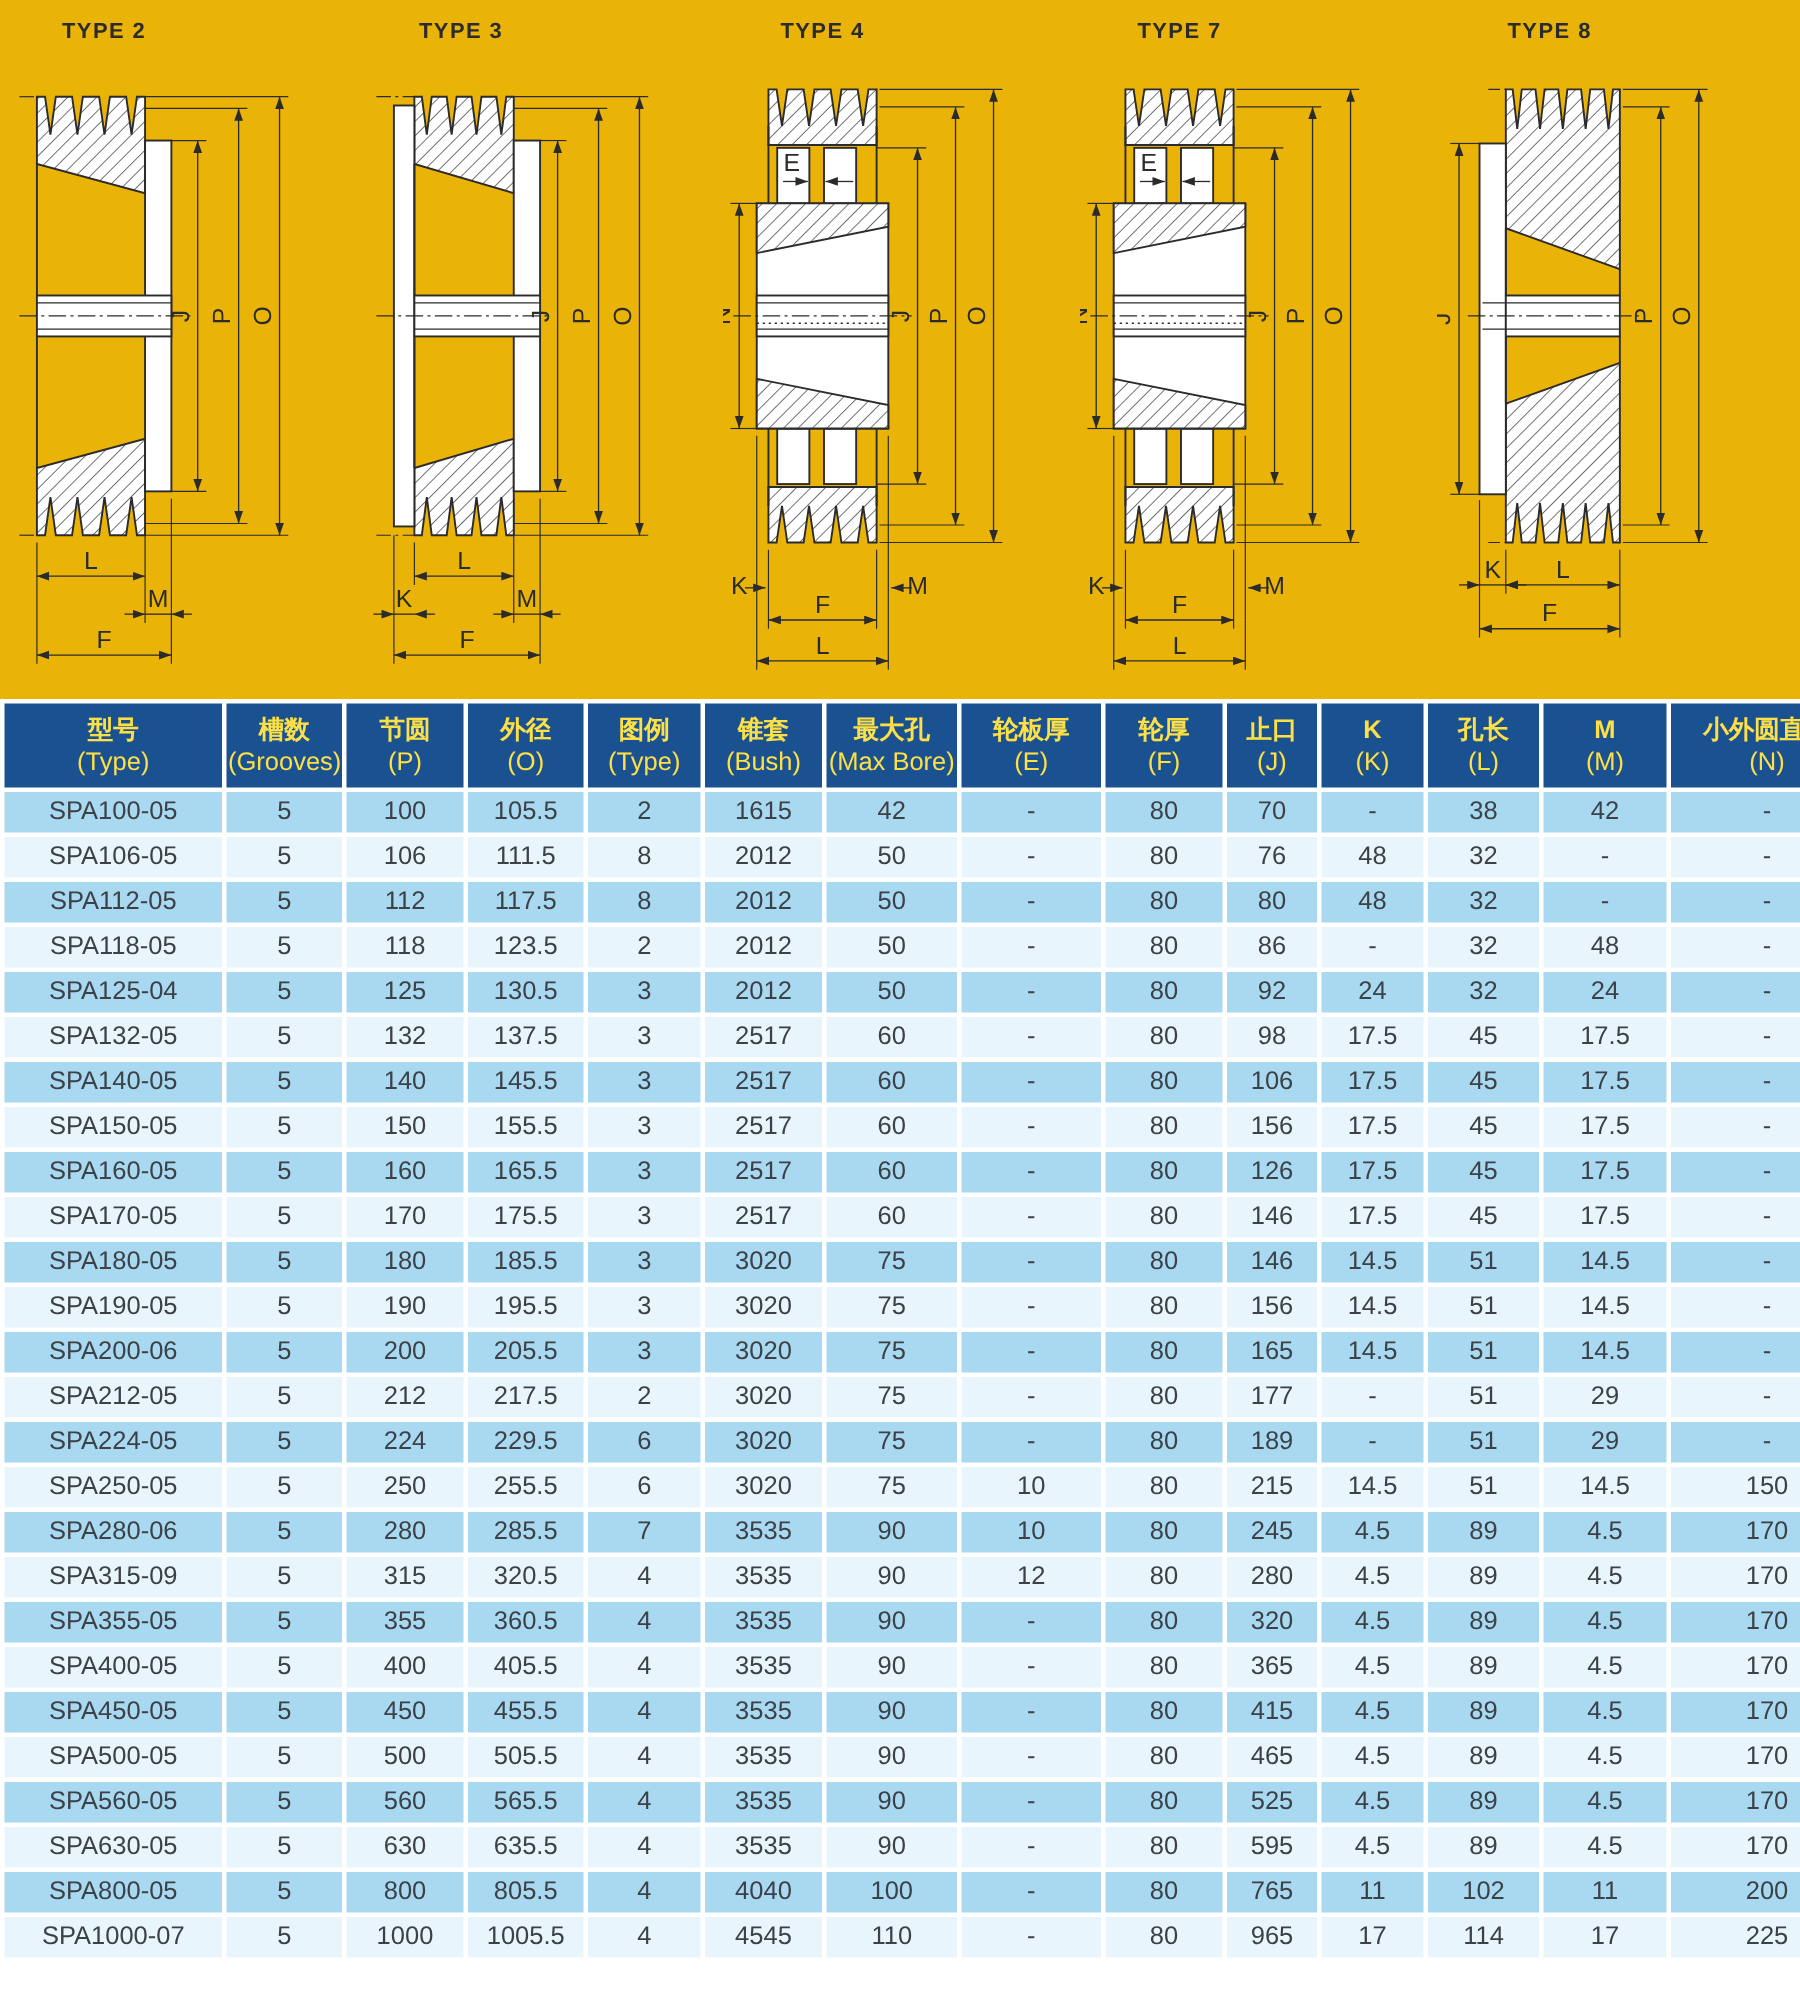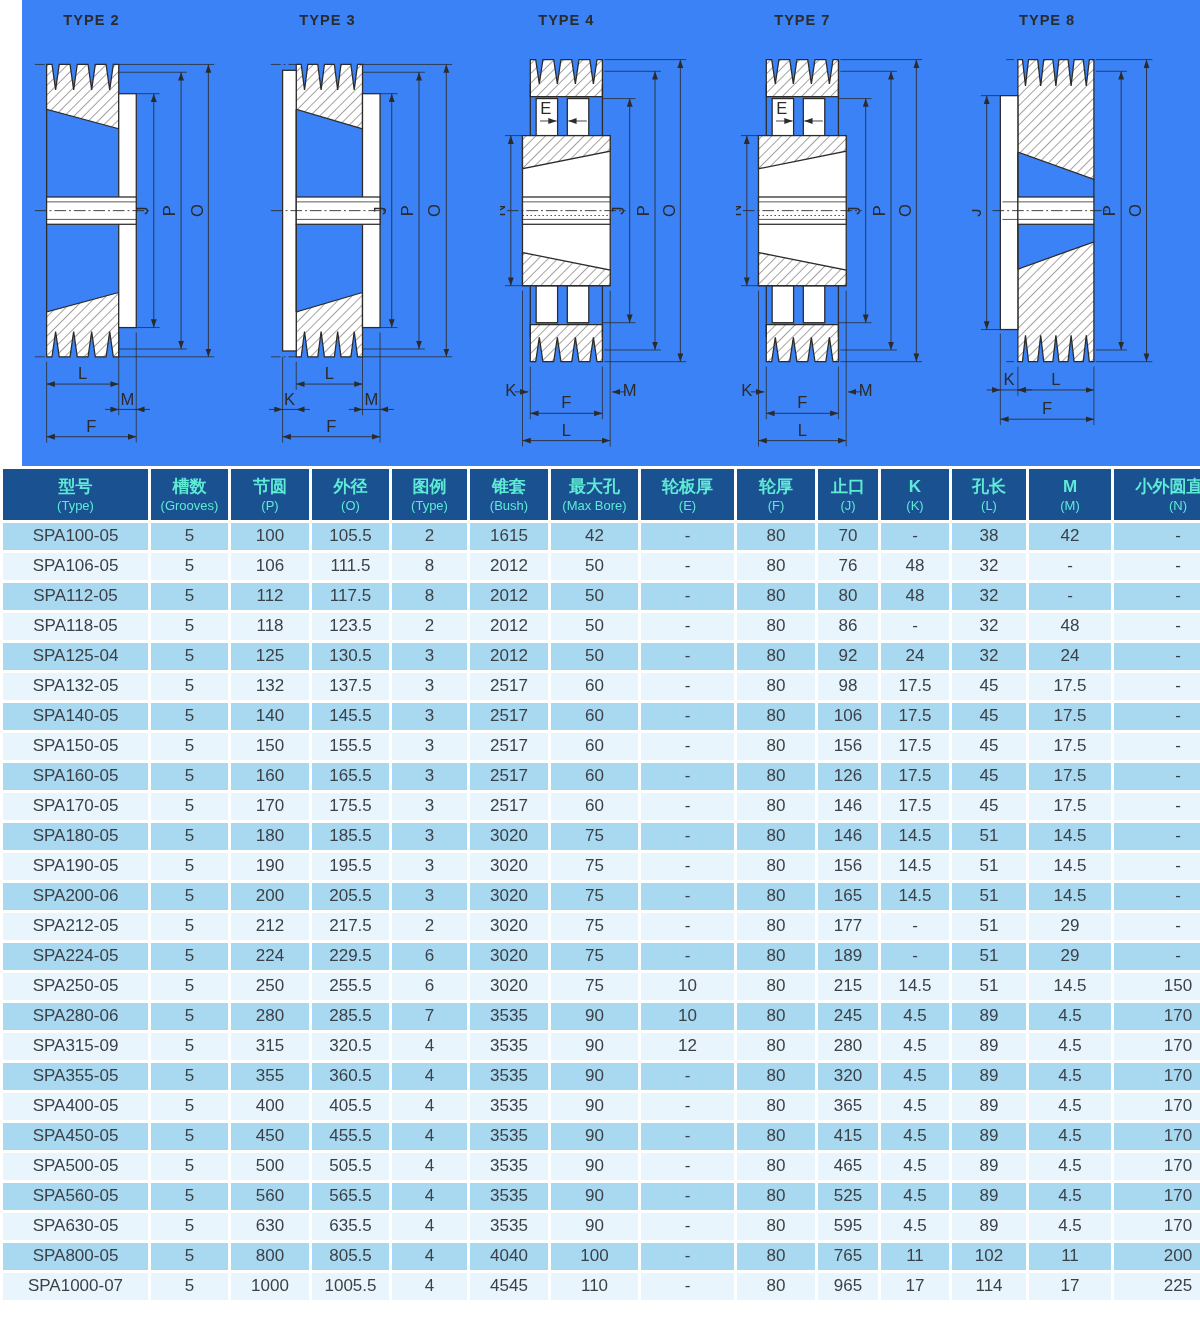--- a/index.html
+++ b/index.html
@@ -1,28 +1,28 @@
 <!DOCTYPE html>
 <html style="--hdr: #1a5191; --row1: #a9d9f1; --row2: #e9f5fc; --txt: #3c4148; --line: #2b2b2b;"><head>
 <meta charset="utf-8">
 <style>
   :root{
     --hdr:#1a5191; --row1:#a9d9f1; --row2:#e9f5fc; --txt:#3c4148; --line:#2b2b2b;
   }
   html,body{margin:0;padding:0;background:#ffffff;}
   body{width:1200px;font-family:"Liberation Sans","DejaVu Sans",sans-serif;}
   .drawings{display:flex;justify-content:space-between;align-items:flex-start;
-    padding:6px 6px 0 6px;height:466px;box-sizing:border-box;background:#3b82f6;margin-left:22px;}
+    padding:6px 6px 0 6px;height:466px;box-sizing:border-box;background:#eab308;}
   .drawing-figure{width:236px;height:458px;}
   .pulley-svg{width:236px;height:458px;display:block;}
   .spec-table{width:1200px;table-layout:fixed;border-collapse:separate;border-spacing:3px;
     background:#fff;margin-top:0;}
-  .spec-table th{background:var(--hdr);color:#5eead4;padding:7px 1px 6px 1px;vertical-align:middle;}
+  .spec-table th{background:var(--hdr);color:#fde047;padding:7px 1px 6px 1px;vertical-align:middle;}
   .spec-table th .cn{font-size:17px;font-weight:700;line-height:1.25;}
-  .spec-table th .en{font-size:13px;font-weight:400;line-height:1.2;margin-top:1px;}
+  .spec-table th .en{font-size:17px;font-weight:400;line-height:1.2;margin-top:1px;}
   .spec-table td{height:25px;text-align:center;vertical-align:middle;font-size:17px;
     color:var(--txt);padding:1px 0;overflow:hidden;white-space:nowrap;}
   .spec-table tr.odd td{background:var(--row1);}
   .spec-table tr.even td{background:var(--row2);}
 </style>
 </head>
 <body>
 
 <div class="drawings" id="drawings">
     <div class="drawing-figure">

